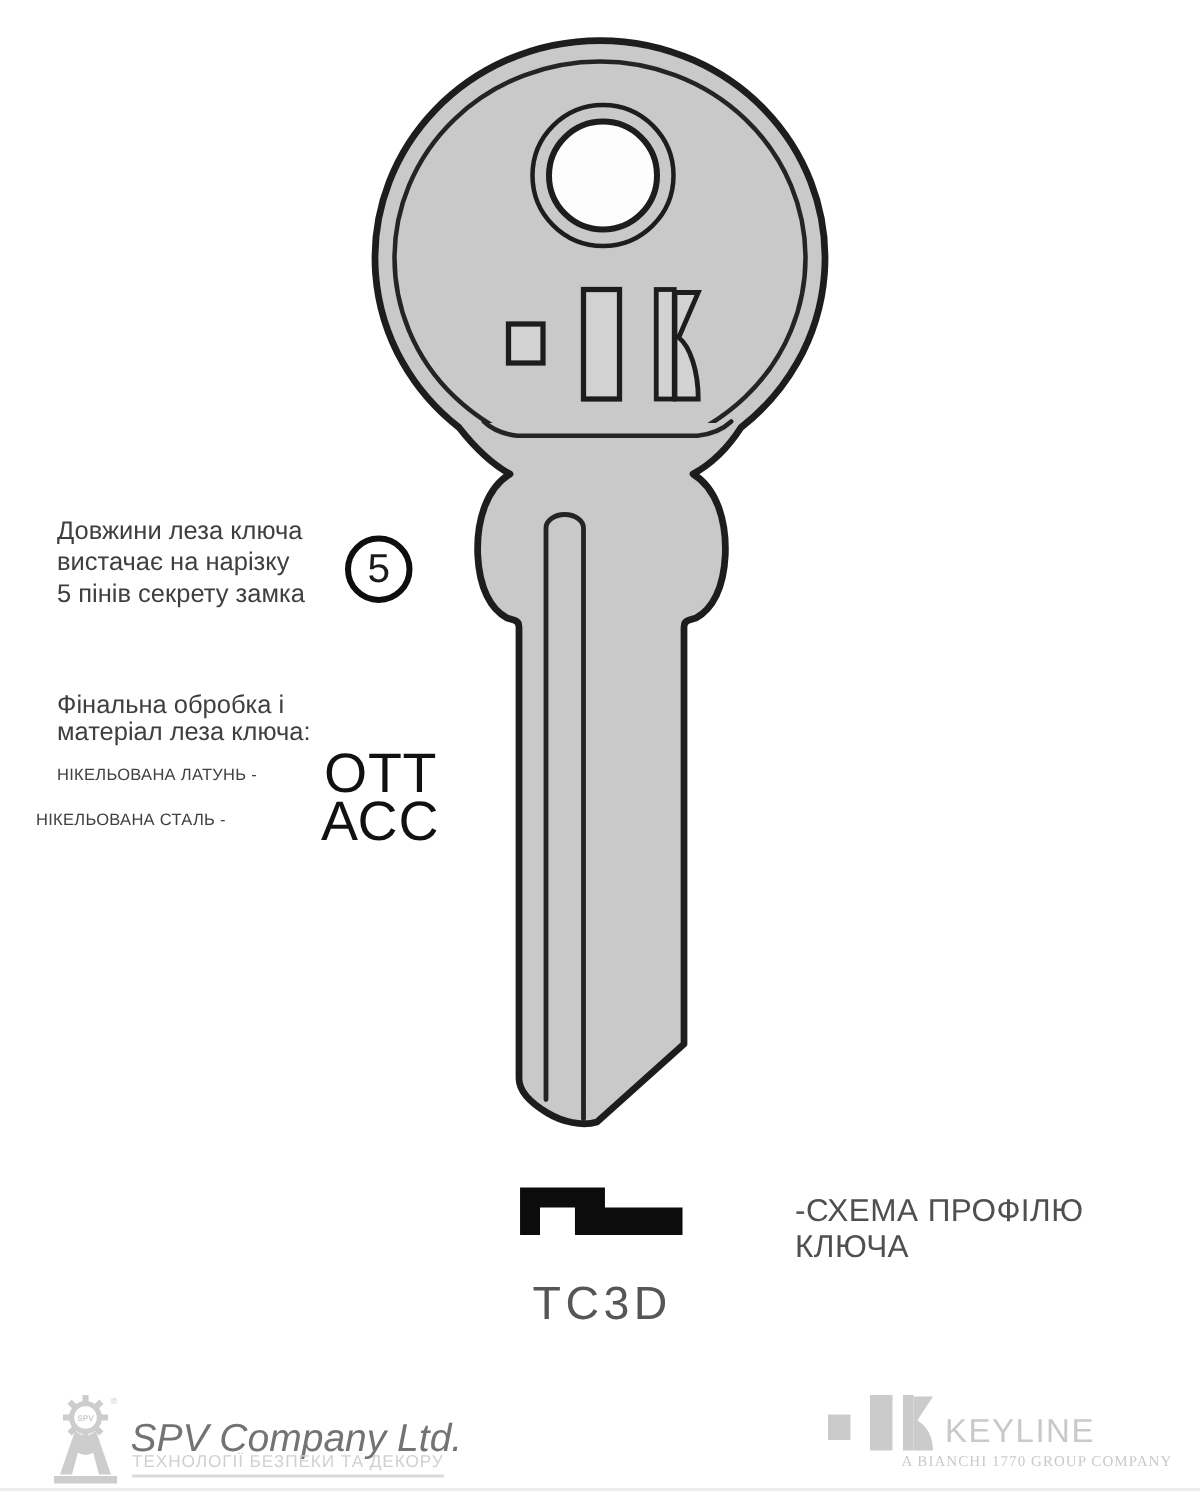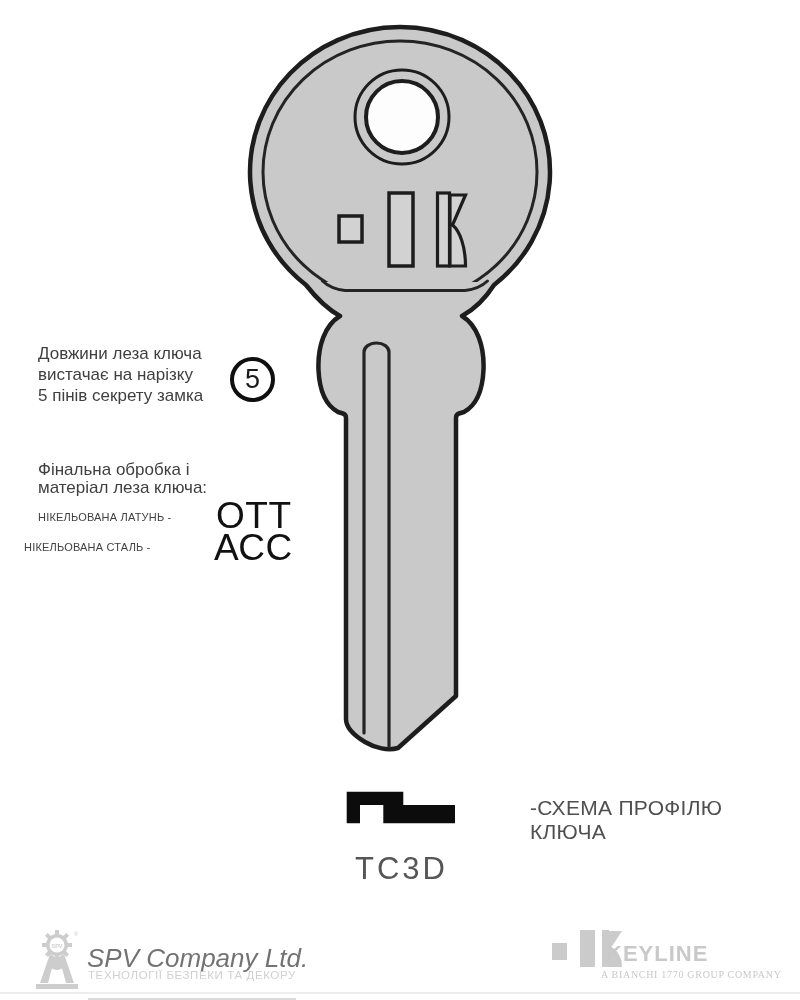--- a/index.html
+++ b/index.html
@@ -48,23 +48,23 @@
   }
   .caption { font-size: 21px; color: #4f4f4f; letter-spacing: 0.3px; }
   .caption.profile { left: 530px; top: 796px; }
   .caption.article { left: 530px; top: 860px; }
 
   
   .spv-title { left: 87px; top: 943px; font-size: 26px; color: #737373; font-style: italic; }
   .spv-tagline {
     left: 88px; top: 969px;
     font-size: 11.5px; letter-spacing: 0.6px; color: #d0d0d0;
-    border-bottom: 2px solid #dadada; padding-bottom: 17px; text-align: right;
+    border-bottom: 2px solid #dadada; padding-bottom: 2px; text-align: right;
   }
-  .keyline-title { left: 606px; top: 941px; font-size: 22px; font-weight: bold; letter-spacing: 1px; color: #c9c9c9; }
+  .keyline-title { left: 630px; top: 941px; font-size: 22px; font-weight: normal; letter-spacing: 1px; color: #c9c9c9; }
   .keyline-tagline {
     left: 601px; top: 969px;
     font-family: "Liberation Serif", serif;
     font-size: 10px; letter-spacing: 0.7px; color: #c9c9c9;
   }
   .bottom-rule { left: 0; top: 992px; width: 800px; height: 2px; background: #ededed; }
 </style>
 </head>
 <body>
 

